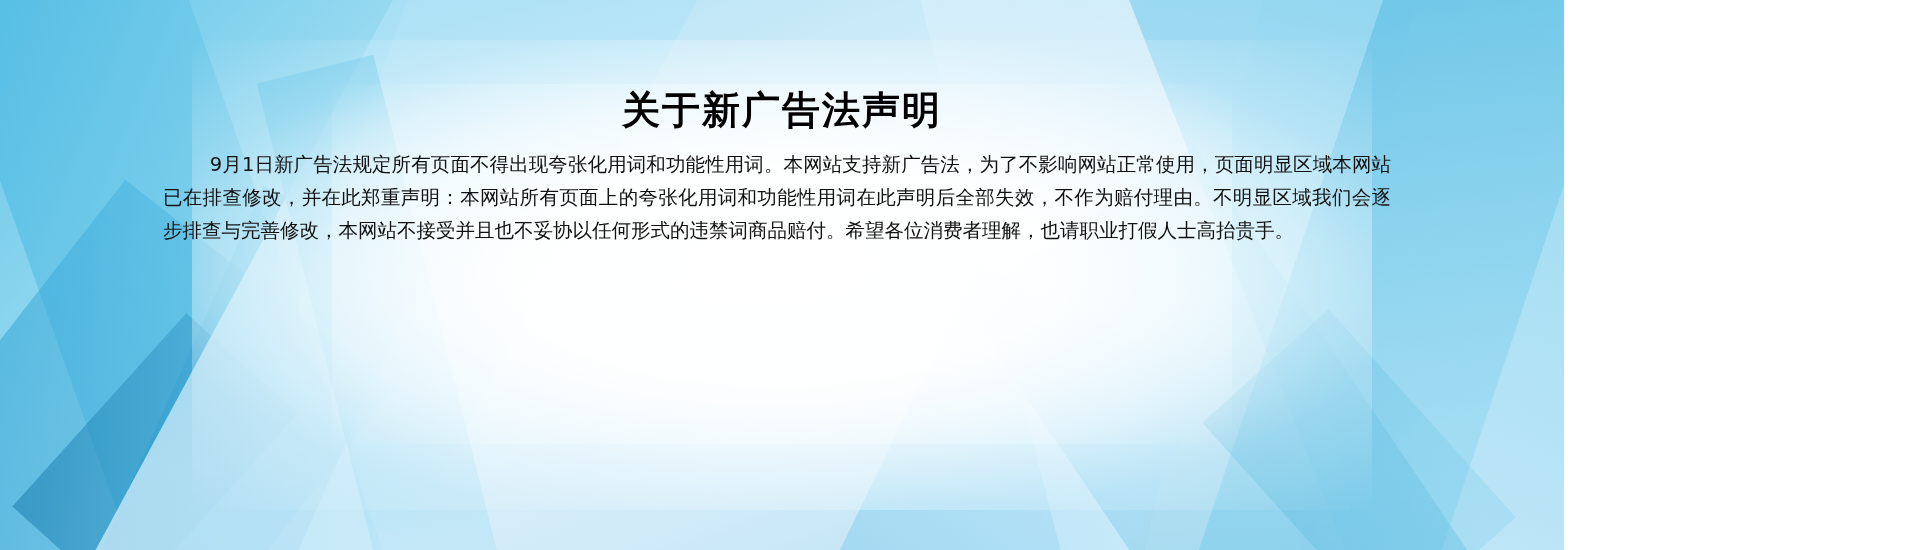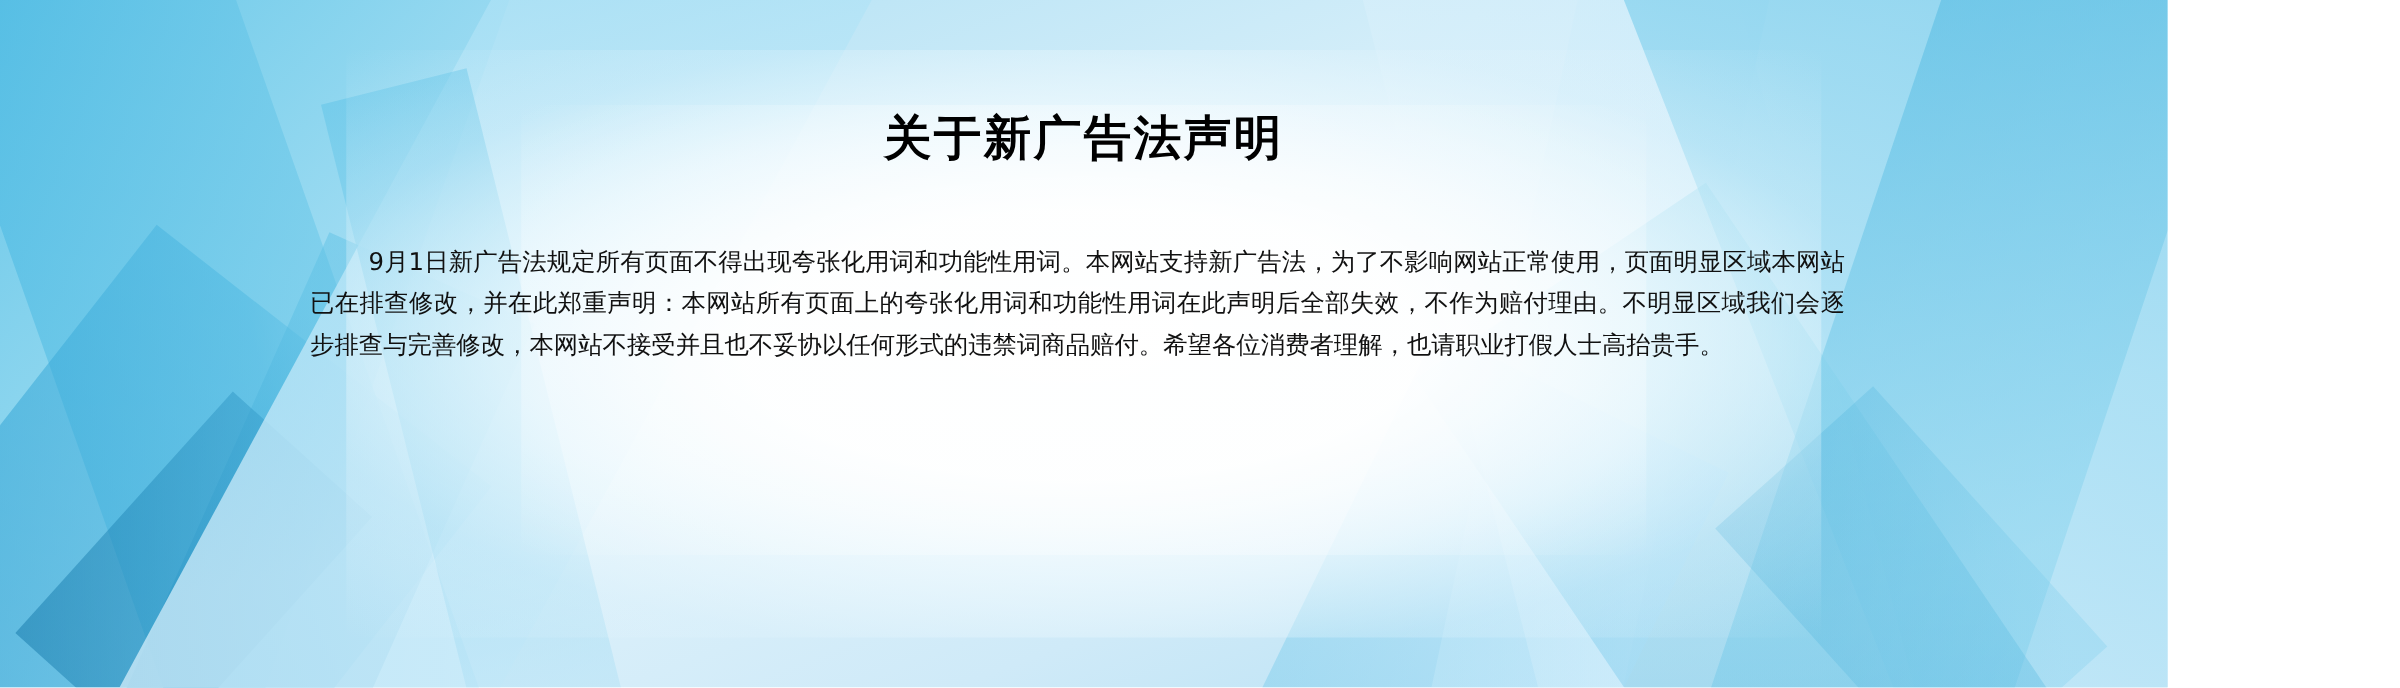--- a/index.html
+++ b/index.html
@@ -5,21 +5,21 @@
   html, body {
     margin: 0;
     padding: 0;
     background: #ffffff;
   }
   body {
     font-family: "DejaVu Sans", "Liberation Sans", sans-serif;
   }
   .banner {
     position: relative;
-    width: 1734px;
+    width: 1564px;
     height: 550px;
     overflow: hidden;
     background: linear-gradient(160deg, #8fd4ee 0%, #bfe6f6 22%, #dff2fb 48%, #cfeaf8 70%, #a9dcf2 100%);
   }
   
   .shape {
     position: absolute;
     pointer-events: none;
   }
   .layerwrap {
@@ -170,21 +170,20 @@
   .para {
     font-size: 19.5px;
     line-height: 33px;
     color: #111111;
     text-align: justify;
     text-justify: inter-ideograph;
     margin: 0;
   }
   .para.indent {
     text-indent: 2.4em;
-    margin-top: 45px;
   }
 </style>
 </head>
 <body>
 
 <div class="banner">
 
   <div class="layerwrap">
     <div class="shape s1"></div>
     <div class="shape s2"></div>

